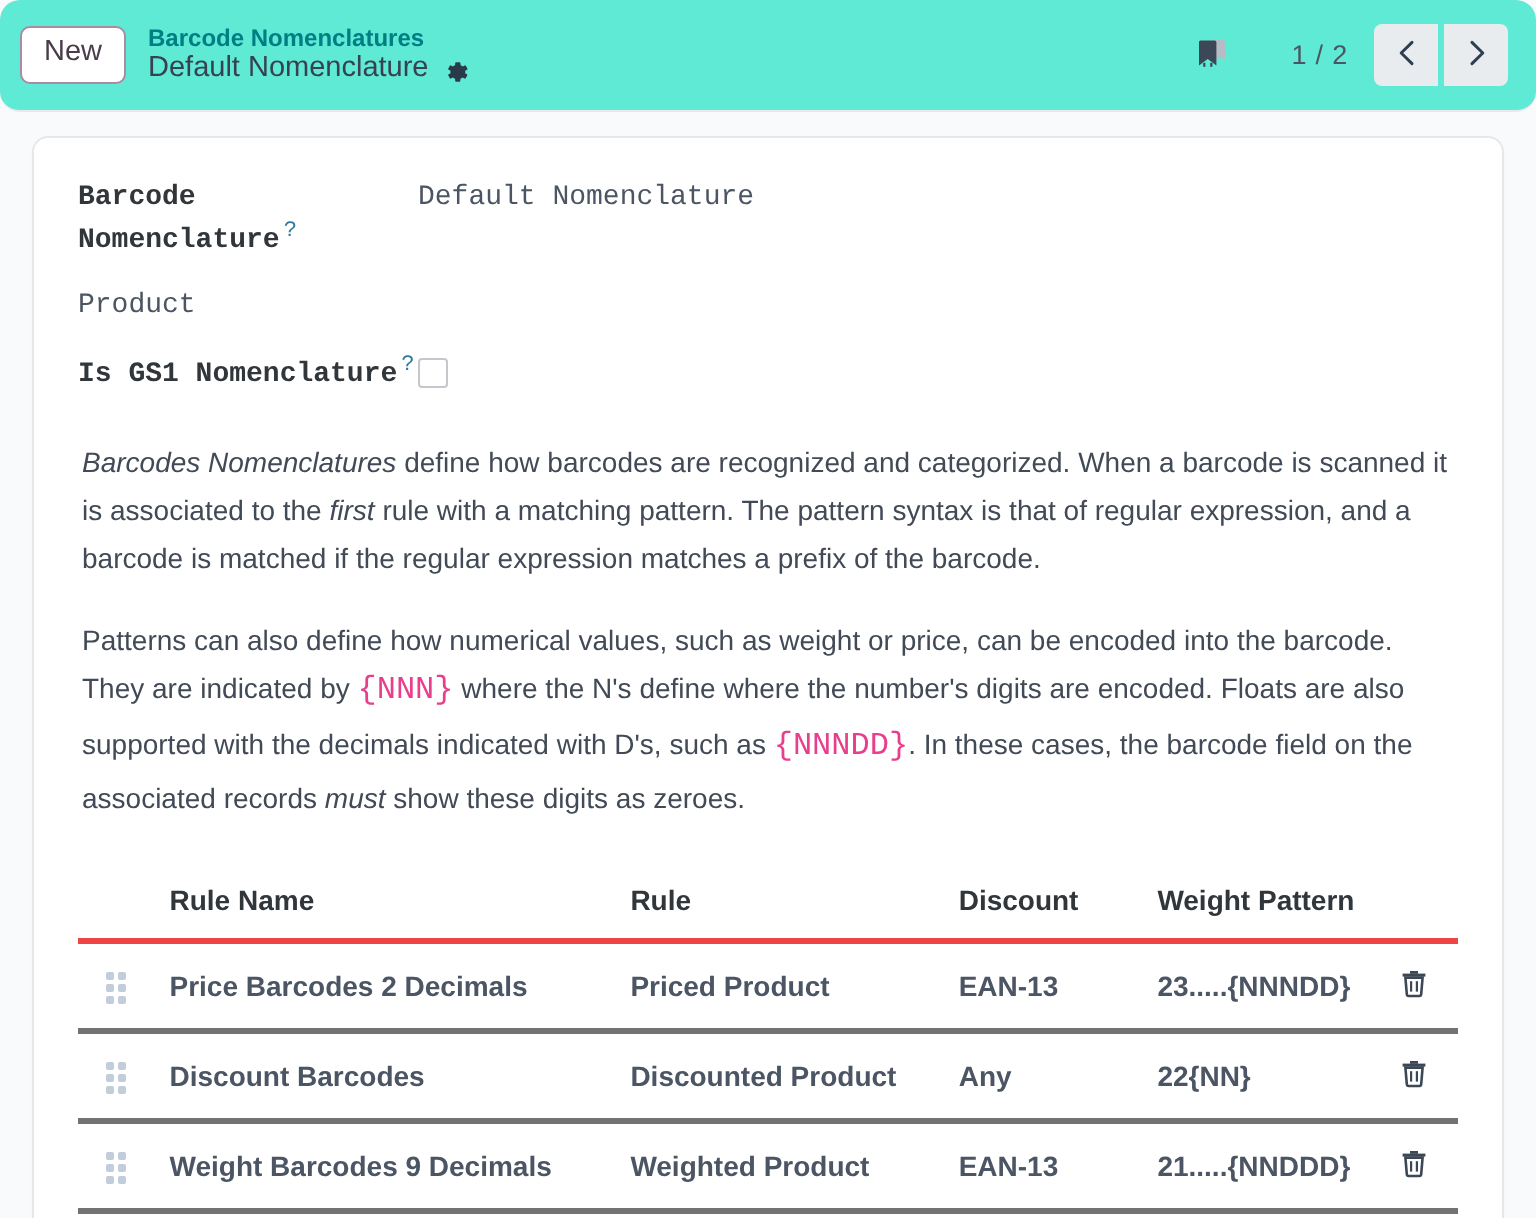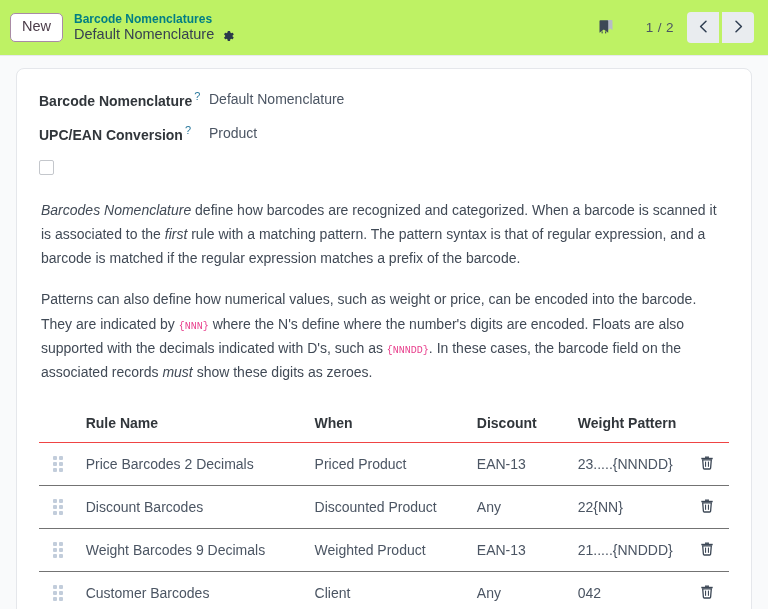--- a/index.html
+++ b/index.html
@@ -11,26 +11,27 @@
     height: 609px;
     background: #f9fafb;
     font-family: "Liberation Sans", sans-serif;
     color: #374151;
     overflow: hidden;
   }
 
   
   .control-panel {
     height: 56px;
-    background: #bef264;
+    background: #5eead4;
     border-bottom: 1px solid #e7e9ed;
     display: flex;
     align-items: center;
     padding: 0 14px 0 10px;
     box-sizing: border-box;
+    border-radius: 10px;
   }
   .cp-left {
     display: flex;
     align-items: center;
     gap: 11px;
     flex: 1 1 auto;
     min-width: 0;
   }
   .btn-new {
     border: 1px solid #a98ba5;
@@ -128,20 +129,21 @@
     box-sizing: border-box;
     box-shadow: 0 1px 1px rgba(0,0,0,0.035);
   }
 
   
   .field-group { margin-bottom: 2px; }
   .field-row {
     display: flex;
     align-items: flex-start;
     margin-bottom: 11px;
+    font-family: Liberation Mono, monospace;
   }
   .field-label {
     width: 170px;
     flex: 0 0 170px;
     font-weight: 700;
     font-size: 14px;
     color: #31363b;
     line-height: 1.45;
     padding-top: 1px;
   }
@@ -176,45 +178,46 @@
     font-size: 14px;
     line-height: 1.72;
     color: #414a56;
     margin: 18px 2px 0 2px;
   }
   .desc + .desc { margin-top: 17px; }
   .desc i { font-style: italic; }
   .code {
     font-family: "Liberation Mono", monospace;
     color: #e83e8c;
-    font-size: 10px;
+    font-size: 16px;
   }
 
   
   .o-list {
     margin-top: 27px;
     width: 100%;
     border-collapse: collapse;
     font-size: 14px;
   }
   .o-list th {
     text-align: left;
     font-weight: 700;
     color: #31363b;
     font-size: 14px;
     padding: 4px 8px 11px 8px;
-    border-bottom: 1px solid #ef4444;
+    border-bottom: 3px solid #ef4444;
     white-space: nowrap;
   }
   .o-list td {
     color: #4b5563;
     padding: 12px 8px 12px 8px;
-    border-bottom: 1px solid #737373;
-    white-space: nowrap;
-    cursor: pointer;
+    border-bottom: 3px solid #737373;
+    white-space: nowrap;
+    cursor: pointer;
+    font-weight: bold;
   }
   .col-handle { width: 30px; padding-left: 14px !important; padding-right: 0 !important; }
   .col-name   { width: 225px; }
   .col-type   { width: 155px; }
   .col-enc    { width: 94px; }
   .col-pat    { }
   .col-trash  { width: 34px; text-align: center; }
 
   .drag-handle {
     display: inline-grid;
@@ -293,42 +296,42 @@
   <div class="sheet">
 
     <div class="field-group">
 
       <div class="field-row">
         <div class="field-label"><span>Barcode Nomenclature</span><span class="help-mark">?</span></div>
         <div class="field-value">Default Nomenclature</div>
       </div>
 
       <div class="field-row">
-        <div class="field-label"><span>UPC/EAN Conversion</span><span class="help-mark">?</span></div>
         <div class="field-value">Product</div>
       </div>
 
       <div class="field-row">
+        <div class="field-label"><span>Is GS1 Nomenclature</span><span class="help-mark">?</span></div>
         <div class="field-value">
           <span class="checkbox"></span>
         </div>
       </div>
 
     </div>
 
-    <p class="desc"><i>Barcodes Nomenclature</i><span> define how barcodes are recognized and categorized. When a barcode is scanned it is associated to the </span><i>first</i><span> rule with a matching pattern. The pattern syntax is that of regular expression, and a barcode is matched if the regular expression matches a prefix of the barcode.</span></p>
+    <p class="desc"><i>Barcodes Nomenclatures</i><span> define how barcodes are recognized and categorized. When a barcode is scanned it is associated to the </span><i>first</i><span> rule with a matching pattern. The pattern syntax is that of regular expression, and a barcode is matched if the regular expression matches a prefix of the barcode.</span></p>
 
     <p class="desc"><span>Patterns can also define how numerical values, such as weight or price, can be encoded into the barcode. They are indicated by </span><span class="code">{NNN}</span><span> where the N's define where the number's digits are encoded. Floats are also supported with the decimals indicated with D's, such as </span><span class="code">{NNNDD}</span><span>. In these cases, the barcode field on the associated records </span><i>must</i><span> show these digits as zeroes.</span></p>
 
     <table class="o-list">
       <thead>
         <tr>
           <th class="col-handle"></th>
           <th class="col-name">Rule Name</th>
-          <th class="col-type">When</th>
+          <th class="col-type">Rule</th>
           <th class="col-enc">Discount</th>
           <th class="col-pat">Weight Pattern</th>
           <th class="col-trash"></th>
         </tr>
       </thead>
       <tbody>
 
         <tr>
           <td class="col-handle">
             <span class="drag-handle">

